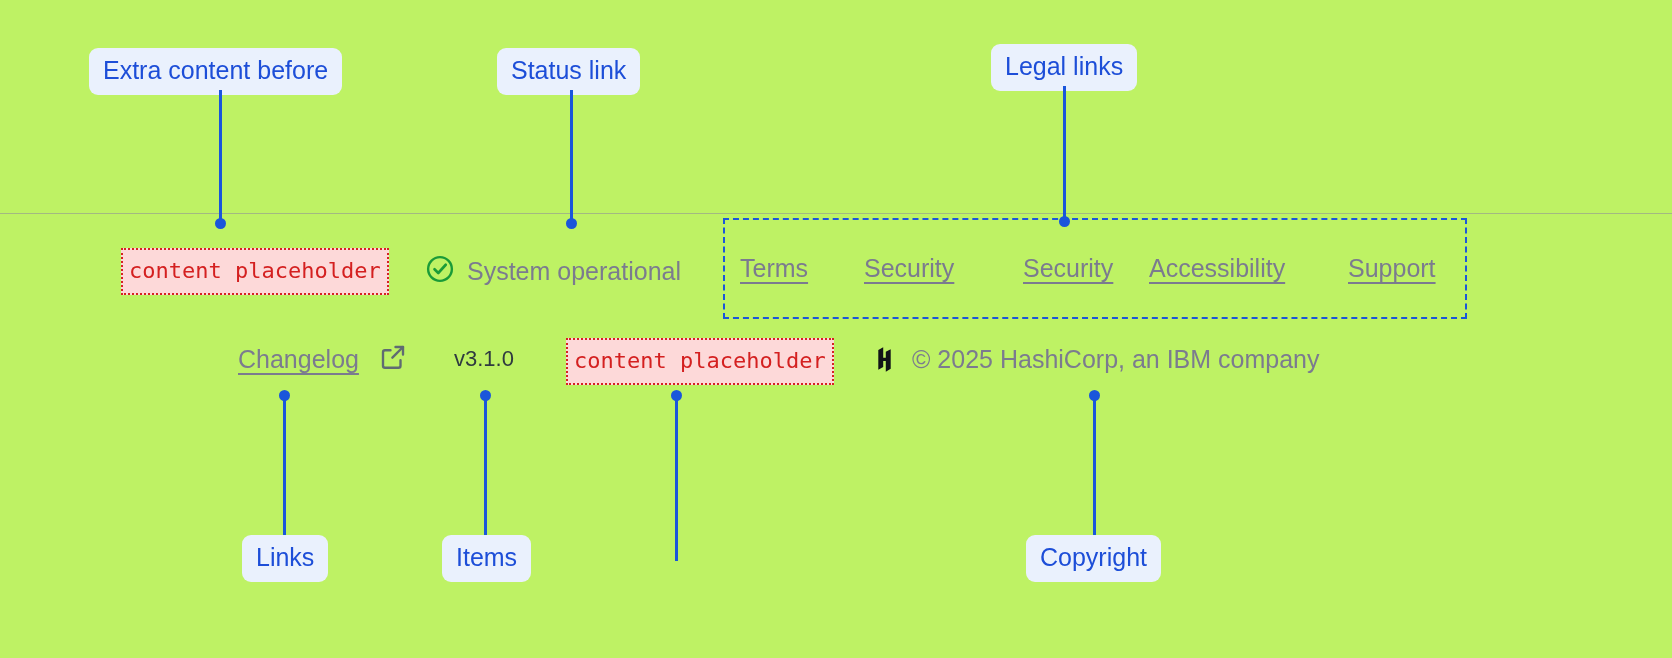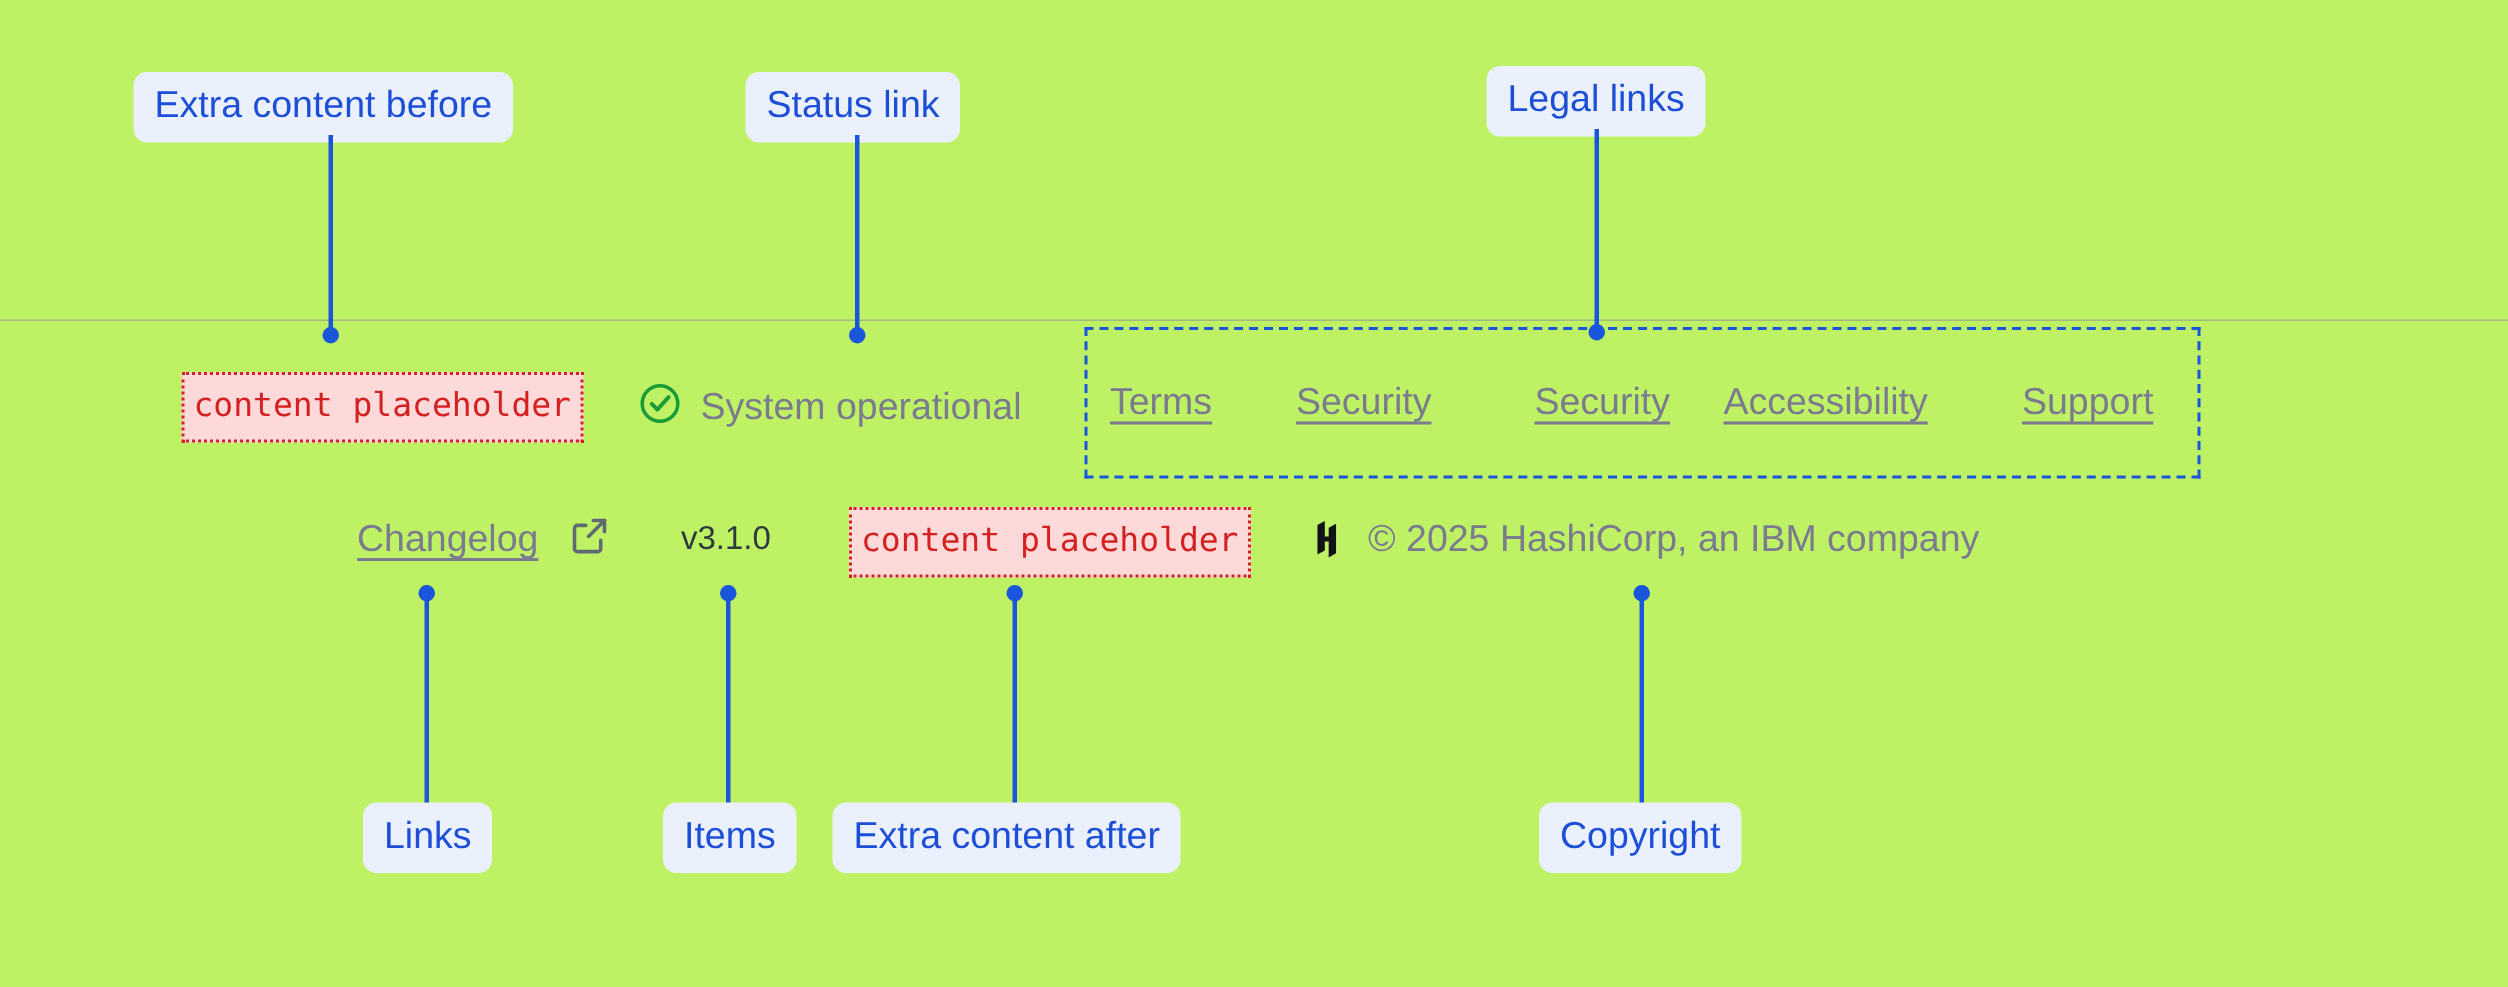--- a/index.html
+++ b/index.html
@@ -190,19 +190,18 @@
   <div class="dot" style="left:279px; top:390px;"></div>
   <div class="connector" style="left:283px; top:396px; height:165px;"></div>
   <div class="callout" style="left:242px; top:535px;">Links</div>
 
   <div class="dot" style="left:480px; top:390px;"></div>
   <div class="connector" style="left:484px; top:396px; height:165px;"></div>
   <div class="callout" style="left:442px; top:535px;">Items</div>
 
   <div class="dot" style="left:671px; top:390px;"></div>
   <div class="connector" style="left:675px; top:396px; height:165px;"></div>
-  <div class="callout" style="left:555px; top:535px;">Extra content after</div>
 
   <div class="dot" style="left:1089px; top:390px;"></div>
   <div class="connector" style="left:1093px; top:396px; height:165px;"></div>
   <div class="callout" style="left:1026px; top:535px;">Copyright</div>
 
 </div>
 
 </body></html>

